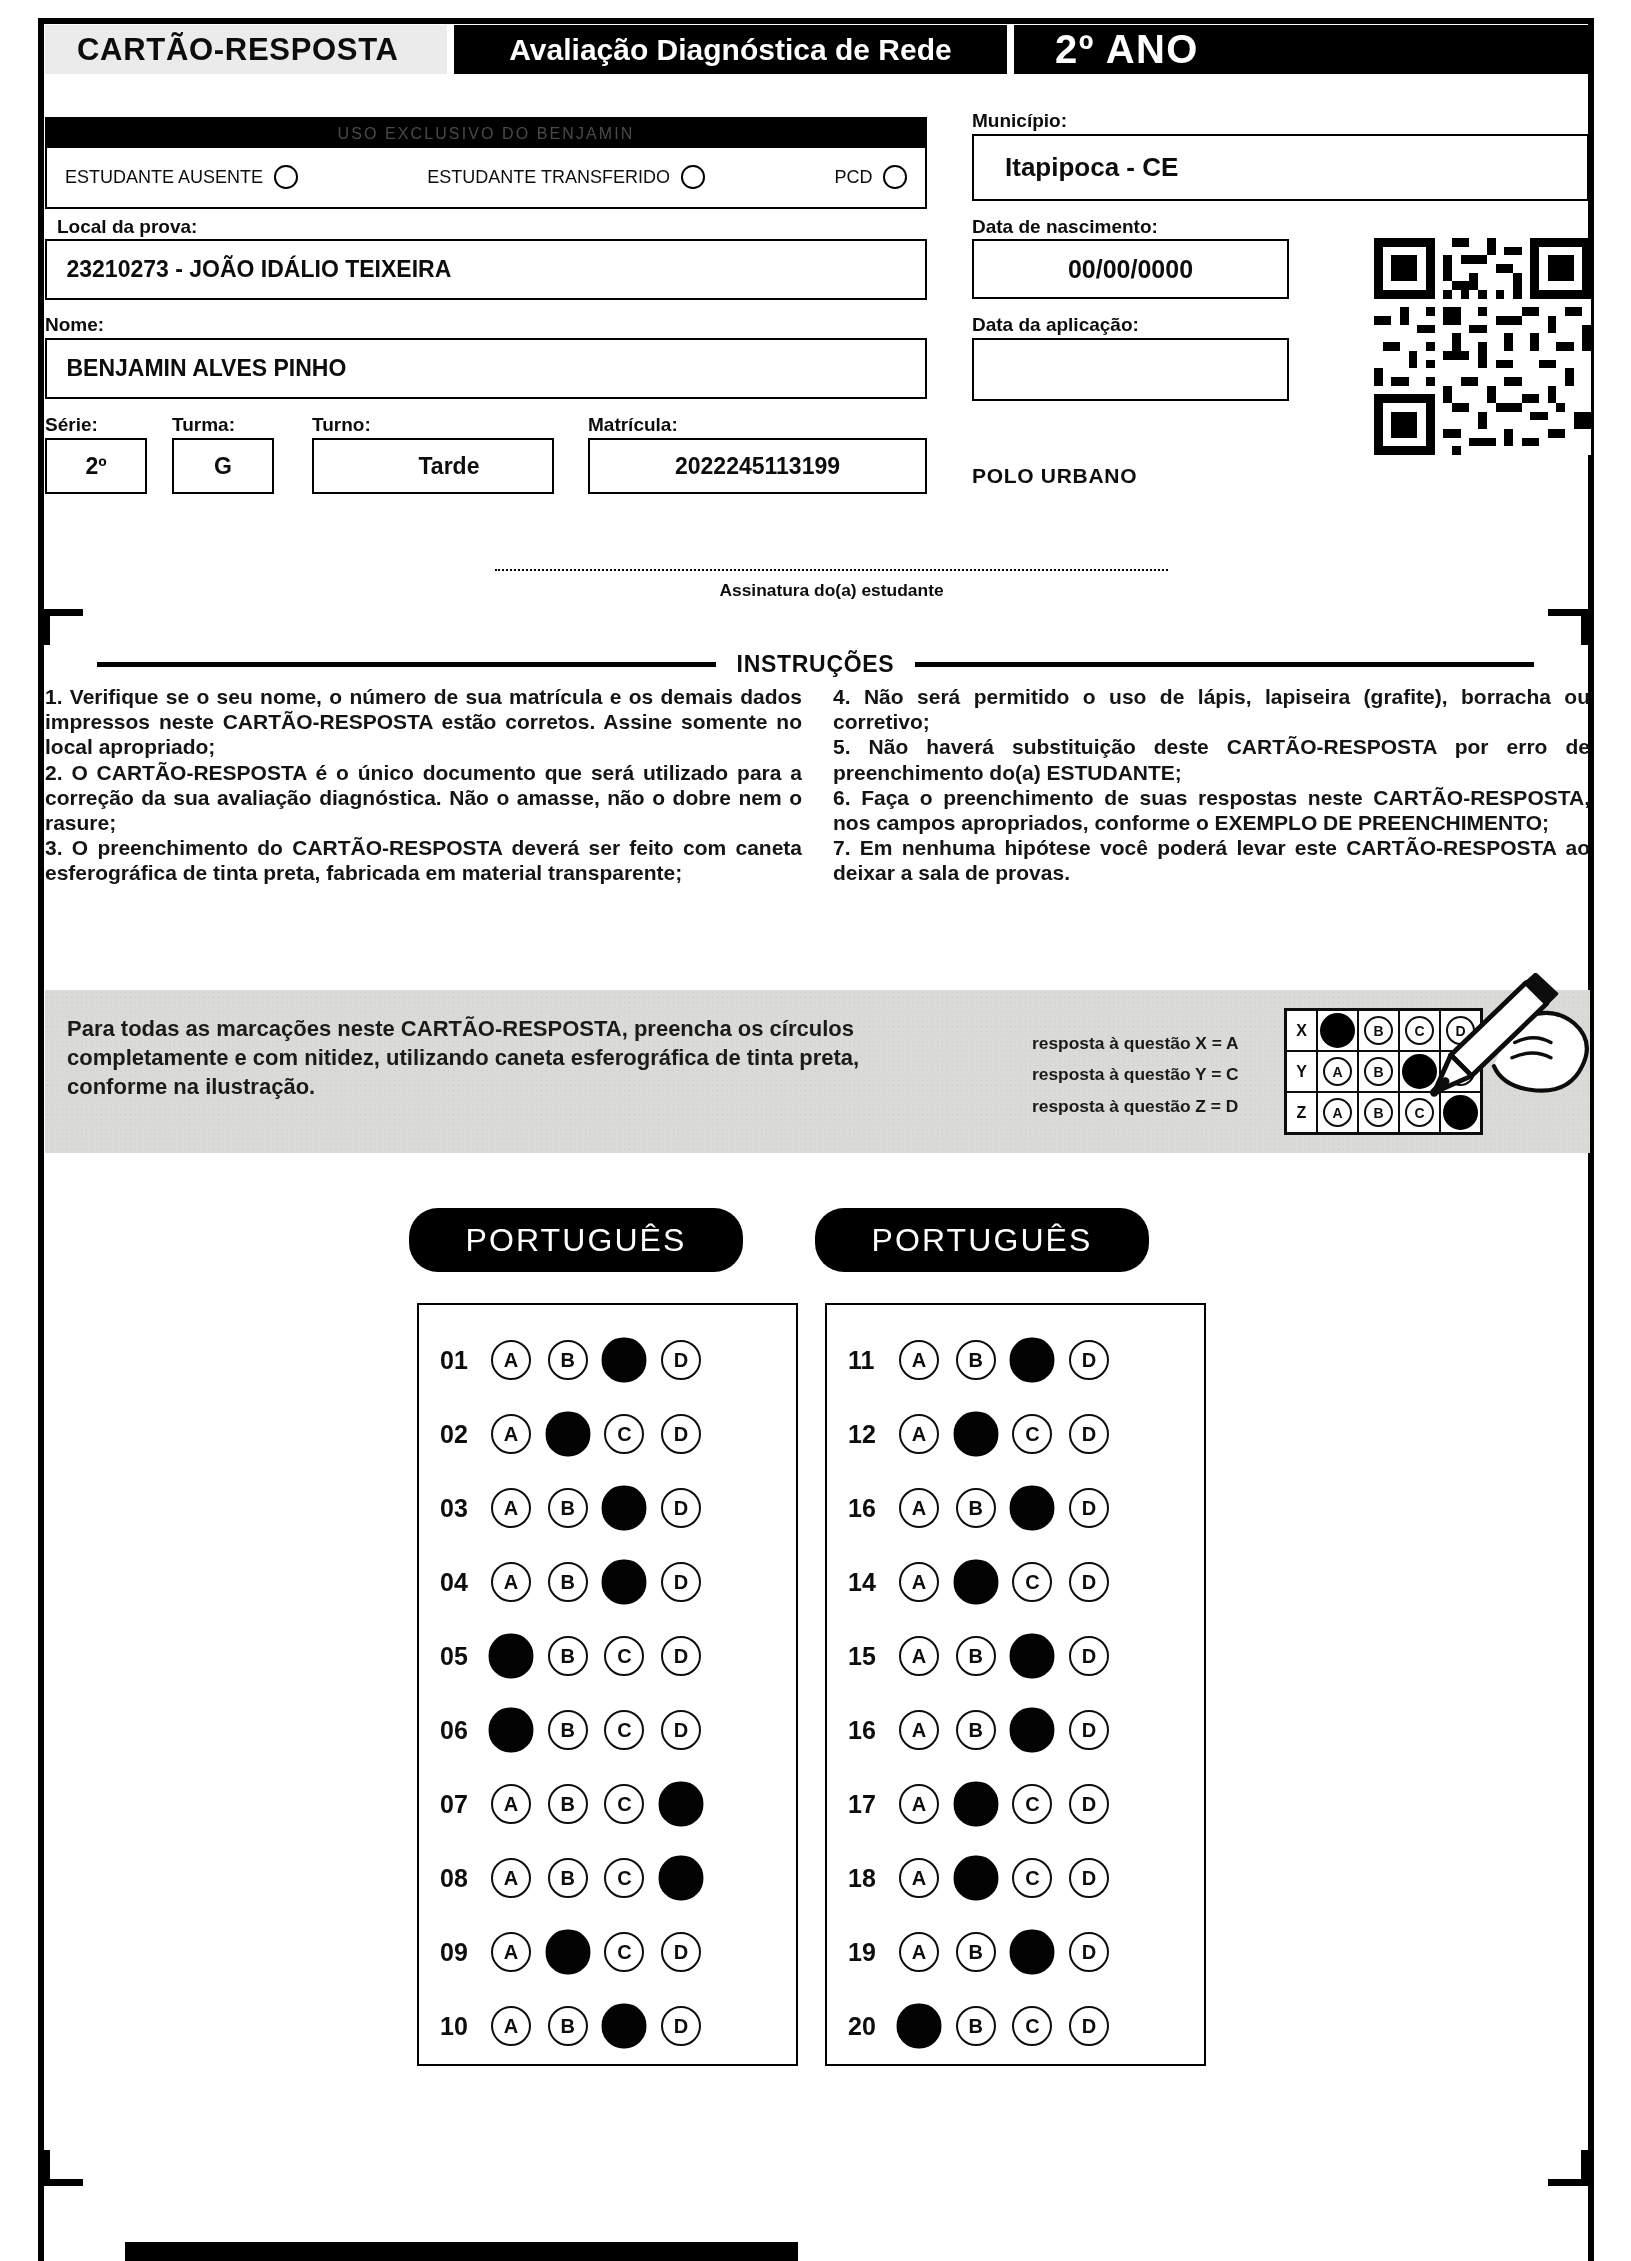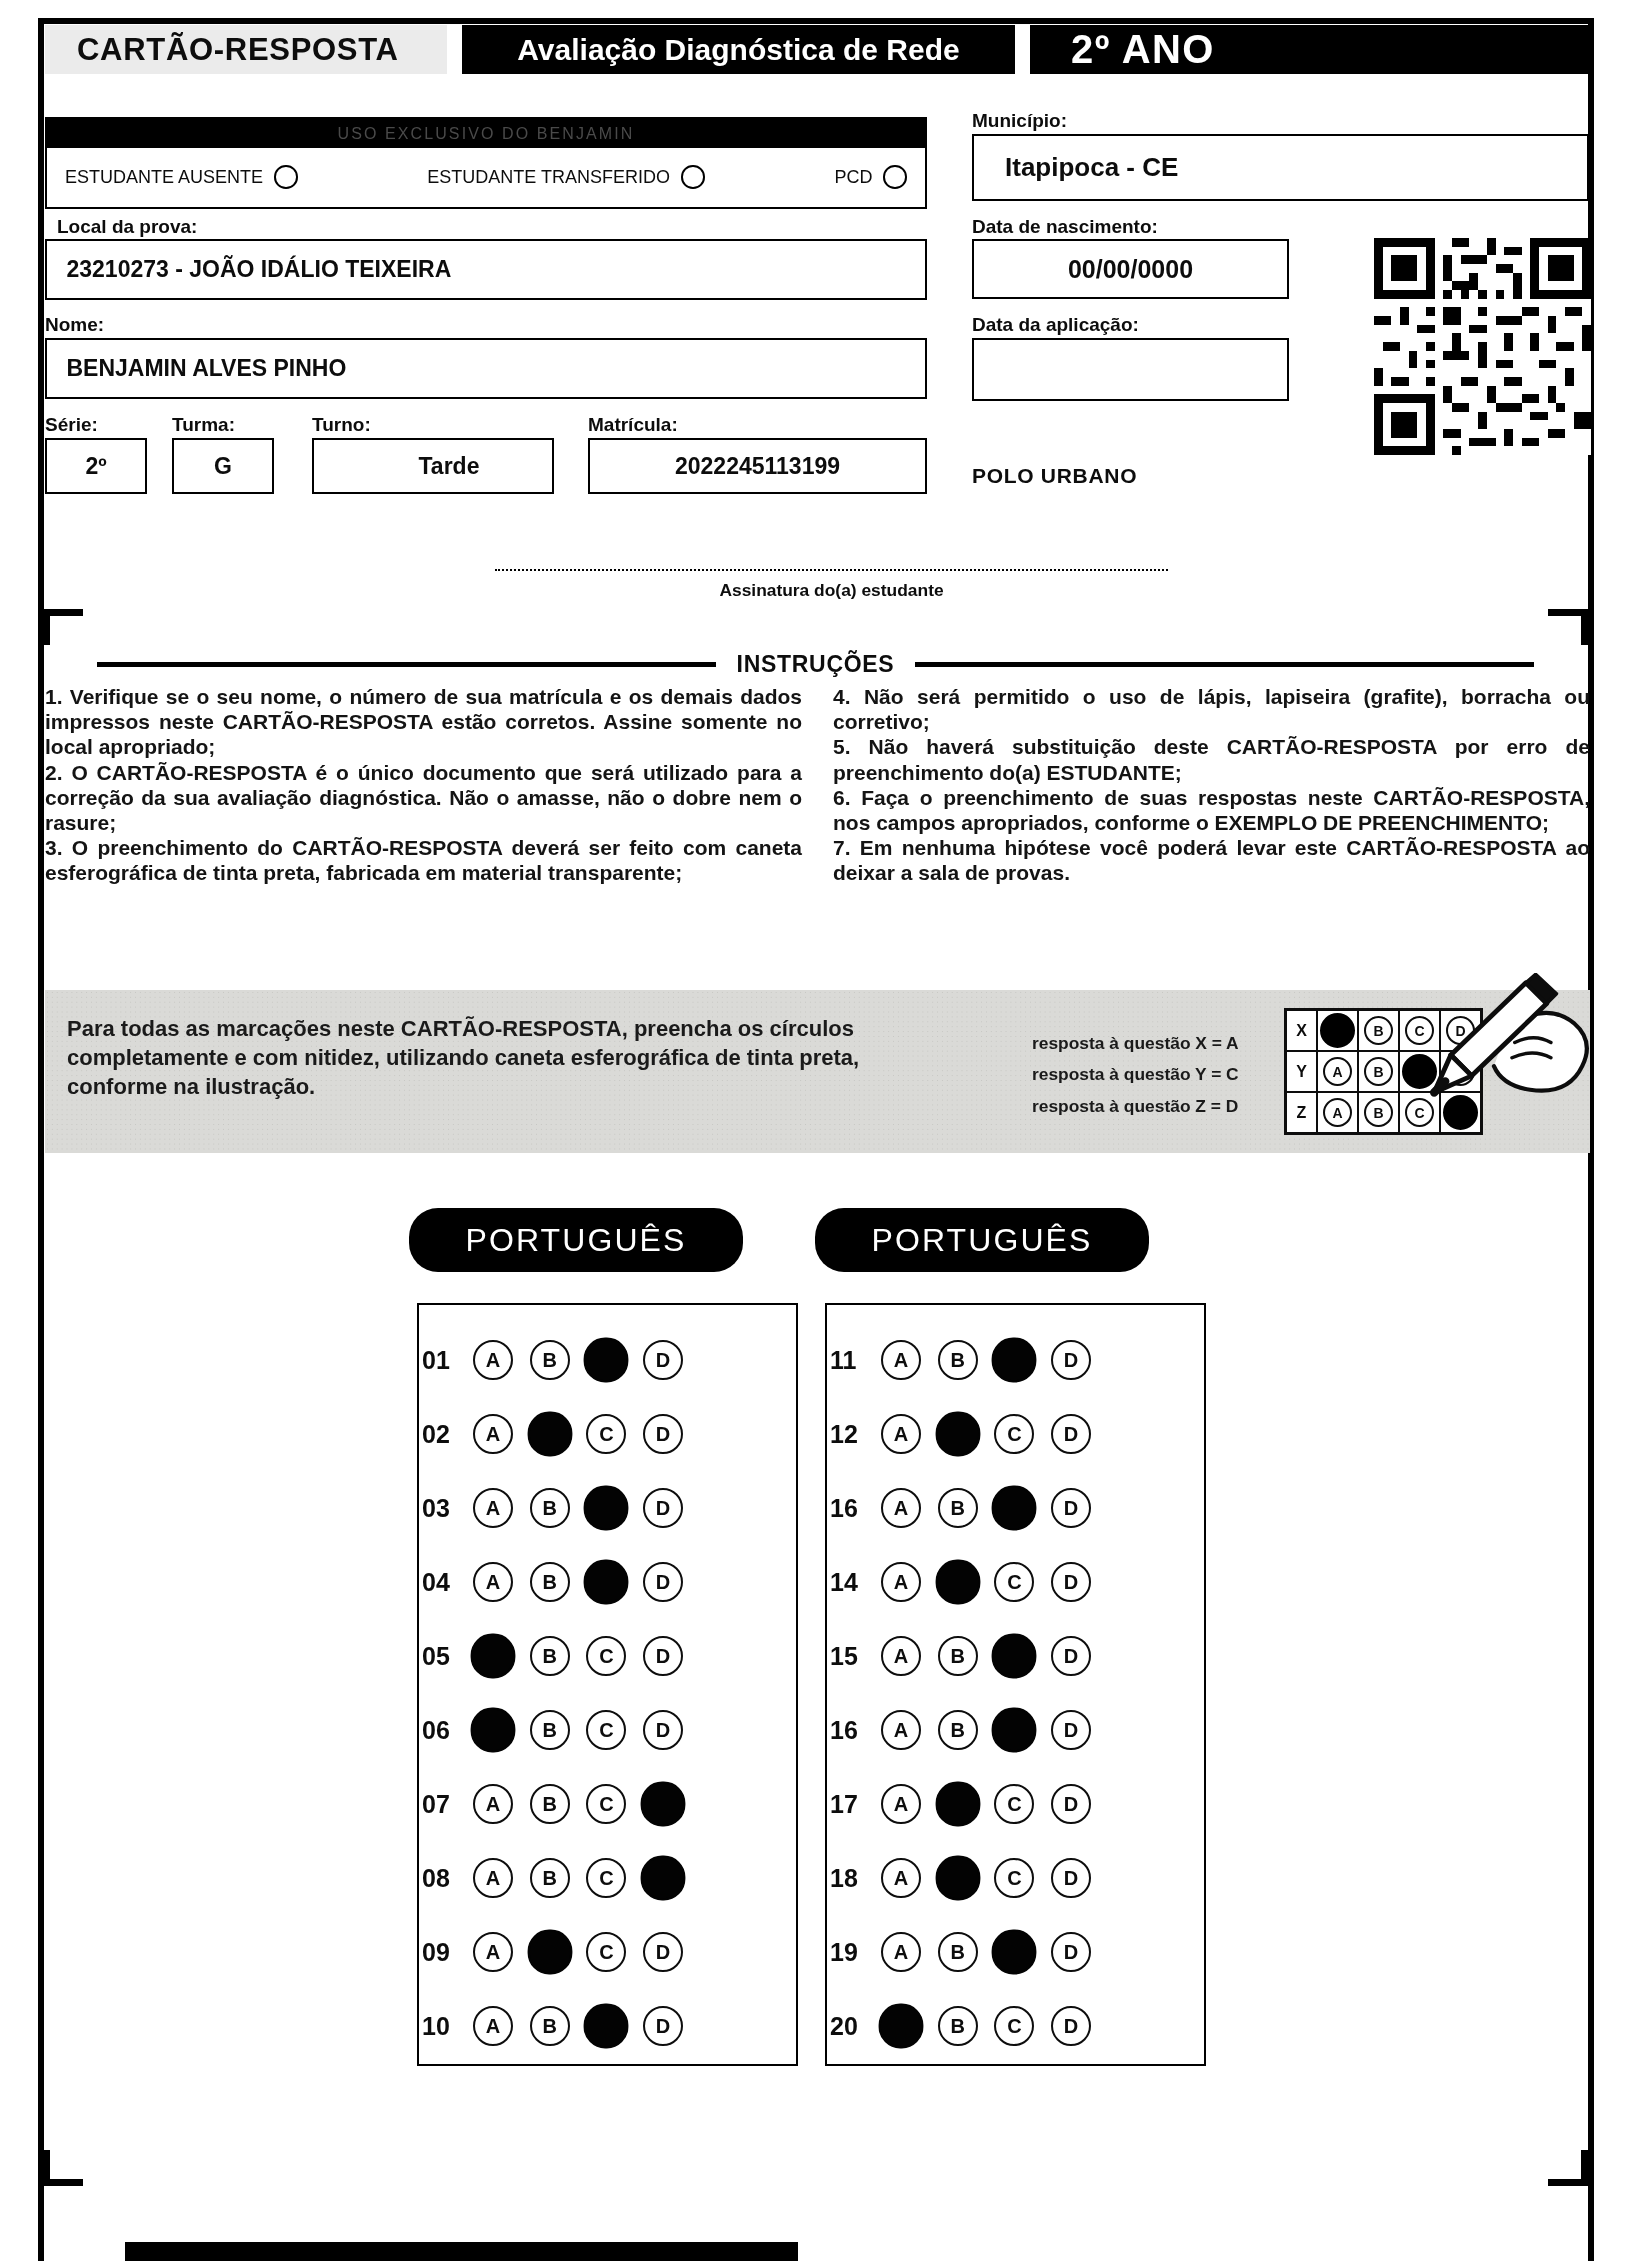--- a/index.html
+++ b/index.html
@@ -5,21 +5,21 @@
   * { margin:0; padding:0; box-sizing:border-box; }
   html,body { background:#ffffff; }
   .page {
     position:relative; width:1631px; height:2261px; background:#fff;
     font-family:"Liberation Sans", sans-serif; color:#0d0d0d; overflow:hidden;
   }
   
   .frame { position:absolute; left:38px; top:18px; width:1556px; height:2243px;
            border:6.3px solid #000; border-bottom:none; }
   
-  .header-row { position:absolute; left:45px; top:25px; width:1543px; height:49px; display:flex; gap:15px; }
+  .header-row { position:absolute; left:45px; top:25px; width:1543px; height:49px; display:flex; gap:7px; }
   .hseg { display:flex; align-items:center; font-weight:bold; }
   .hseg1 { width:402px; background:#ebebeb; padding-left:32px; font-size:31px; letter-spacing:0.7px; }
   .hseg2 { width:553px; background:#000; color:#fff; justify-content:center; font-size:30px; }
   .hseg3 { flex:1; background:#000; color:#fff; padding-left:41px; font-size:40px; letter-spacing:1.4px; }
   
   .applicator { position:absolute; left:45px; top:117px; width:882px; height:92px; border:2.1px solid #000; }
   .applicator-bar { height:29px; background:#000; display:flex; align-items:center; justify-content:center; }
   .applicator-bar span { color:#4a4a4a; font-size:16px; letter-spacing:2.1px; filter:blur(0.7px); }
   .applicator-row { height:58px; display:flex; align-items:center; justify-content:space-between; padding:0 18px; }
   .cb-item { display:flex; align-items:center; gap:11px; }
@@ -70,21 +70,21 @@
   .ex-bubble { width:29px; height:29px; border:2.1px solid #0d0d0d; border-radius:50%; display:flex; align-items:center; justify-content:center; }
   .ex-bubble span { font-weight:bold; font-size:14px; }
   .ex-bubble.filled { width:35px; height:35px; background:#000; border-color:#000; }
   .ex-bubble.filled span { color:transparent; }
   .hand { position:absolute; left:1357px; top:-16.7px; width:188px; height:139px; }
   
   .ans-header { position:absolute; top:1208px; width:334px; height:64px; background:#000; color:#fff;
                 display:flex; align-items:center; justify-content:center; font-weight:normal; font-size:32px; letter-spacing:2.1px;border-radius:29px; }
   .ans-header-1 { left:409px; }
   .ans-header-2 { left:815px; }
-  .ans-box { position:absolute; top:1303px; width:381px; height:763px; border:2.8px solid #000; padding:18px 0 0 3px; background:#fff; }
+  .ans-box { position:absolute; top:1303px; width:381px; height:763px; border:2.8px solid #000; padding:18px 0 0 21px; background:#fff; }
   .ans-box-1 { left:417px; }
   .ans-box-2 { left:825px; }
   .ans-row { display:flex; align-items:center; height:74px; }
   .ans-num { width:51px; font-weight:bold; font-size:25px; }
   .bubble { width:40px; height:40px; border:2.8px solid #0d0d0d; border-radius:50%; margin-right:16.7px;
             display:flex; align-items:center; justify-content:center; background:#fff; }
   .bubble-letter { font-weight:bold; font-size:20px; }
   .bubble.filled { background:#030303; border-color:#030303; transform:scale(1.12); border-radius:48%; }
   .bubble.filled .bubble-letter { color:transparent; }
   

